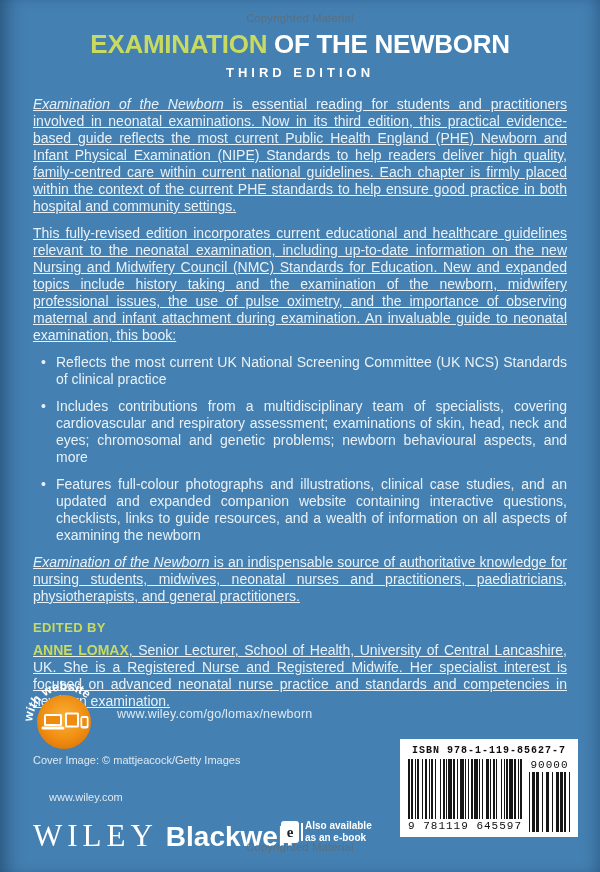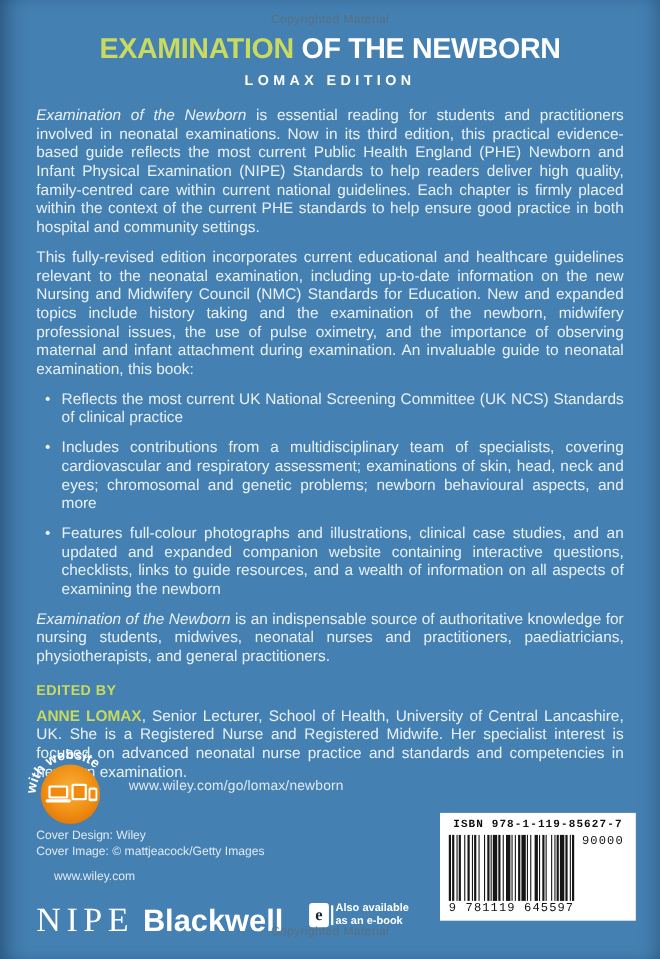--- a/index.html
+++ b/index.html
@@ -15,21 +15,21 @@
   h1.title{
     margin:2px 0 0;text-align:center;color:#ffffff;
     font-size:26px;line-height:30px;font-weight:700;letter-spacing:-.3px;
   }
   h1.title .accent{color:#c8da5f;}
   .edition{
     margin-top:6px;text-align:center;color:#ffffff;
     font-size:13px;font-weight:700;letter-spacing:4px;
   }
   .content{margin:16px 33px 0;color:#e9f1f7;font-size:14px;line-height:17px;text-align:justify;}
-  .content p{margin:0 0 10px;}
+  .content p{margin:0 0 10px;text-decoration:underline;}
   .content i{font-style:italic;}
   ul.bullets{list-style:none;margin:2px 0 10px;padding:0 0 0 8px;}
   ul.bullets li{position:relative;padding-left:15px;margin-bottom:10px;}
   ul.bullets li::before{content:"•";position:absolute;left:0;top:0;color:#e9f1f7;}
   .edited-label{color:#c8da5f;font-weight:700;font-size:13px;letter-spacing:.4px;margin:14px 0 6px;}
   .content .bio b{color:#c8da5f;font-weight:700;}
   
   .badge-row{position:absolute;left:24px;top:674px;display:flex;align-items:center;gap:13px;}
   .badge-url{color:#dfe9f1;font-size:12.5px;letter-spacing:.2px;}
   
@@ -51,35 +51,35 @@
     padding:6px 8px 5px;box-sizing:border-box;}
   .isbn{font-family:"Liberation Mono","DejaVu Sans Mono",monospace;font-size:10px;font-weight:700;
     letter-spacing:1px;color:#101010;text-align:center;white-space:nowrap;margin-bottom:3px;}
   .bars-row{display:flex;gap:7px;}
   .bc-main{flex:1 1 auto;display:flex;flex-direction:column;}
   .bars{display:flex;height:60px;}
   .bars .bar{background:#161616;}
   .bars .gap{background:transparent;}
   .ean-text{font-family:"Liberation Mono","DejaVu Sans Mono",monospace;font-size:11px;color:#101010;
     letter-spacing:1px;text-align:center;white-space:nowrap;margin-top:1px;}
-  .bc-sup{width:52px;display:flex;flex-direction:row;justify-content:space-between;}
+  .bc-sup{width:52px;display:flex;flex-direction:column;justify-content:space-between;}
   .sup-num{font-family:"Liberation Mono","DejaVu Sans Mono",monospace;font-size:11px;color:#101010;
     letter-spacing:1px;text-align:center;}
   .bc-sup .bars{height:60px;margin-top:1px;}
 </style>
 </head>
 <body>
 
 <div class="page">
 
   <div class="watermark top">Copyrighted Material</div>
 
   <h1 class="title"><span class="accent">EXAMINATION</span><span> OF THE NEWBORN</span></h1>
 
-  <div class="edition">LOMAX EDITION</div>
+  <div class="edition">THIRD EDITION</div>
 
   <div class="content">
     <p><i>Examination of the Newborn</i><span> is essential reading for students and practitioners involved in neonatal examinations. Now in its third edition, this practical evidence-based guide reflects the most current Public Health England (PHE) Newborn and Infant Physical Examination (NIPE) Standards to help readers deliver high quality, family-centred care within current national guidelines. Each chapter is firmly placed within the context of the current PHE standards to help ensure good practice in both hospital and community settings.</span></p>
     <p>This fully-revised edition incorporates current educational and healthcare guidelines relevant to the neonatal examination, including up-to-date information on the new Nursing and Midwifery Council (NMC) Standards for Education. New and expanded topics include history taking and the examination of the newborn, midwifery professional issues, the use of pulse oximetry, and the importance of observing maternal and infant attachment during examination. An invaluable guide to neonatal examination, this book:</p>
     <ul class="bullets">
       <li>Reflects the most current UK National Screening Committee (UK NCS) Standards of clinical practice</li>
       <li>Includes contributions from a multidisciplinary team of specialists, covering cardiovascular and respiratory assessment; examinations of skin, head, neck and eyes; chromosomal and genetic problems; newborn behavioural aspects, and more</li>
       <li>Features full-colour photographs and illustrations, clinical case studies, and an updated and expanded companion website containing interactive questions, checklists, links to guide resources, and a wealth of information on all aspects of examining the newborn</li>
     </ul>
     <p><i>Examination of the Newborn</i><span> is an indispensable source of authoritative knowledge for nursing students, midwives, neonatal nurses and practitioners, paediatricians, physiotherapists, and general practitioners.</span></p>
@@ -110,28 +110,27 @@
         <rect x="41" y="38.5" width="14" height="15" rx="1.5" fill="#fff"></rect>
         <rect x="43" y="40.5" width="10" height="11" fill="#ef8c10"></rect>
         <rect x="56.5" y="42" width="8" height="12.5" rx="2" fill="#fff"></rect>
         <rect x="58.2" y="44" width="4.6" height="8" fill="#ef8c10"></rect>
       </g>
     </svg>
     <div class="badge-url">www.wiley.com/go/lomax/newborn</div>
   </div>
 
   <div class="credits">
-    <div>Cover Design: Wiley</div>
     <div>Cover Image: © mattjeacock/Getty Images</div>
   </div>
 
   <div class="site-url">www.wiley.com</div>
 
   <div class="publisher">
-    <span class="wiley">NIPE</span>
+    <span class="wiley">WILEY</span>
     <span class="blackwell">Blackwell</span>
   </div>
 
   <div class="ebook">
     <div class="e-icon">
       <span class="e-letter">e</span>
       <span class="e-bar"></span>
     </div>
     <div class="e-text">
       <div>Also available</div>

